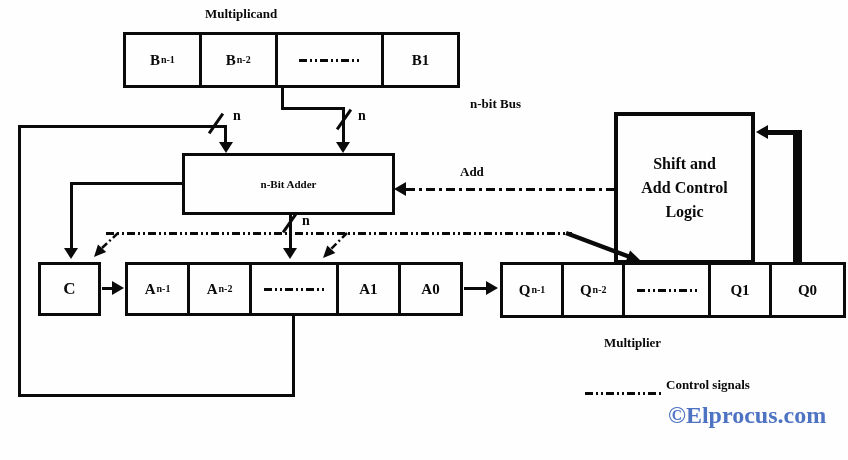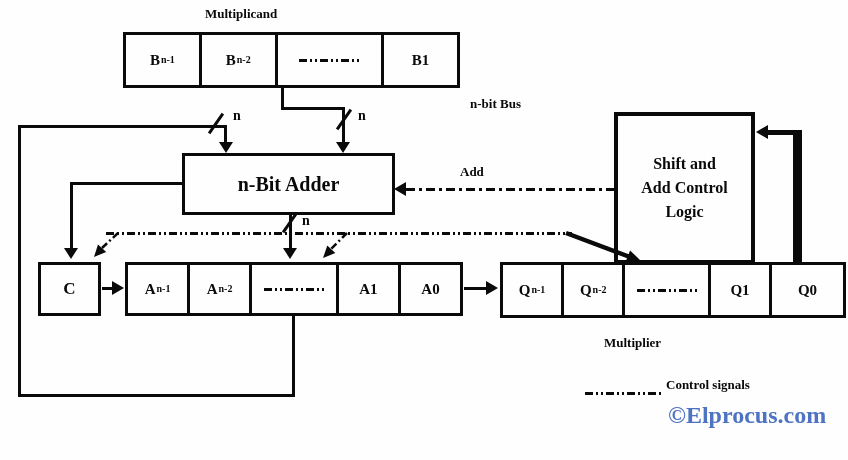--- a/index.html
+++ b/index.html
@@ -63,21 +63,21 @@
     </div>
 
   <div class="abs blockbox" style="left:614px;top:100px;width:141px;height:152px;border-width:4px;font-size:16px;line-height:24px;margin-top:12px;">
     <div>
       <div>Shift and</div>
       <div>Add Control</div>
       <div>Logic</div>
     </div>
   </div>
 
-  <div class="abs blockbox" style="left:182px;top:153px;width:213px;height:62px;font-size:20px;">
+  <div class="abs blockbox" style="left:182px;top:153px;width:213px;height:62px;font-size:11px;">
     <span>n-Bit Adder</span>
   </div>
 
   <div class="abs blockbox" style="left:38px;top:262px;width:63px;height:54px;font-size:17px;">
     <span>C</span>
   </div>
 
   <div class="abs register" style="left:125px;top:262px;width:338px;height:54px;">
       <div class="cell">
         <span>A</span>

